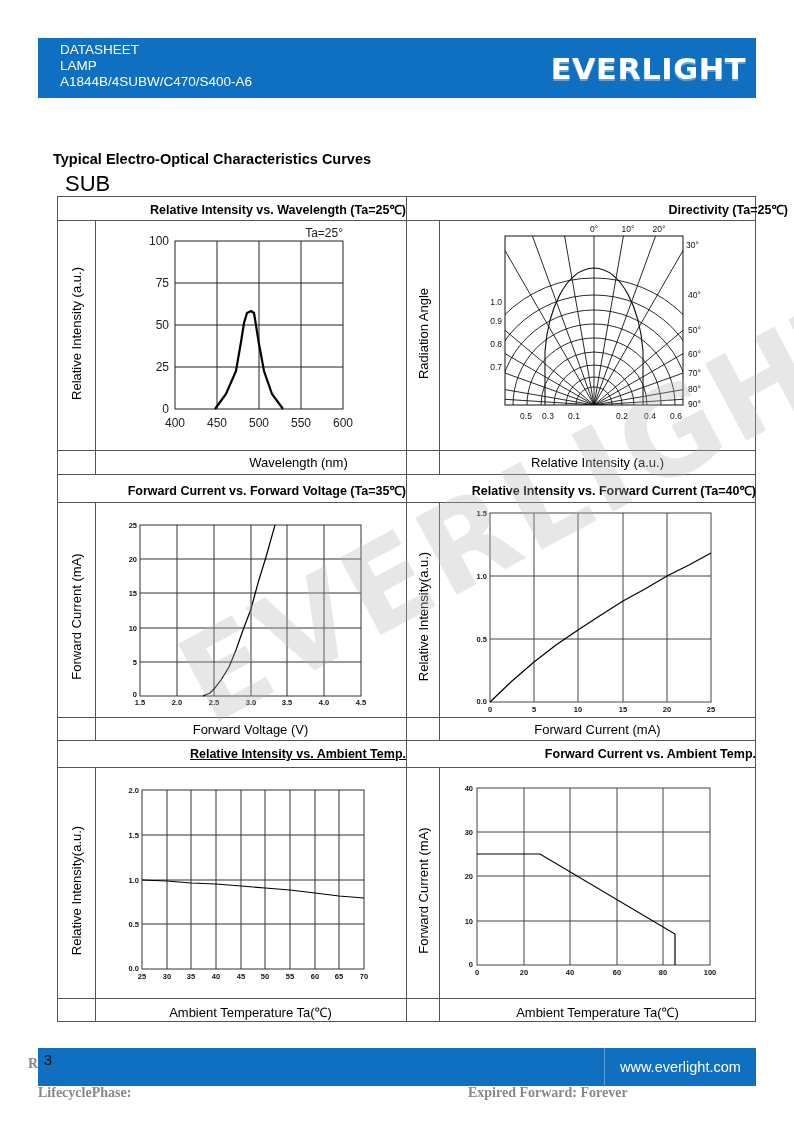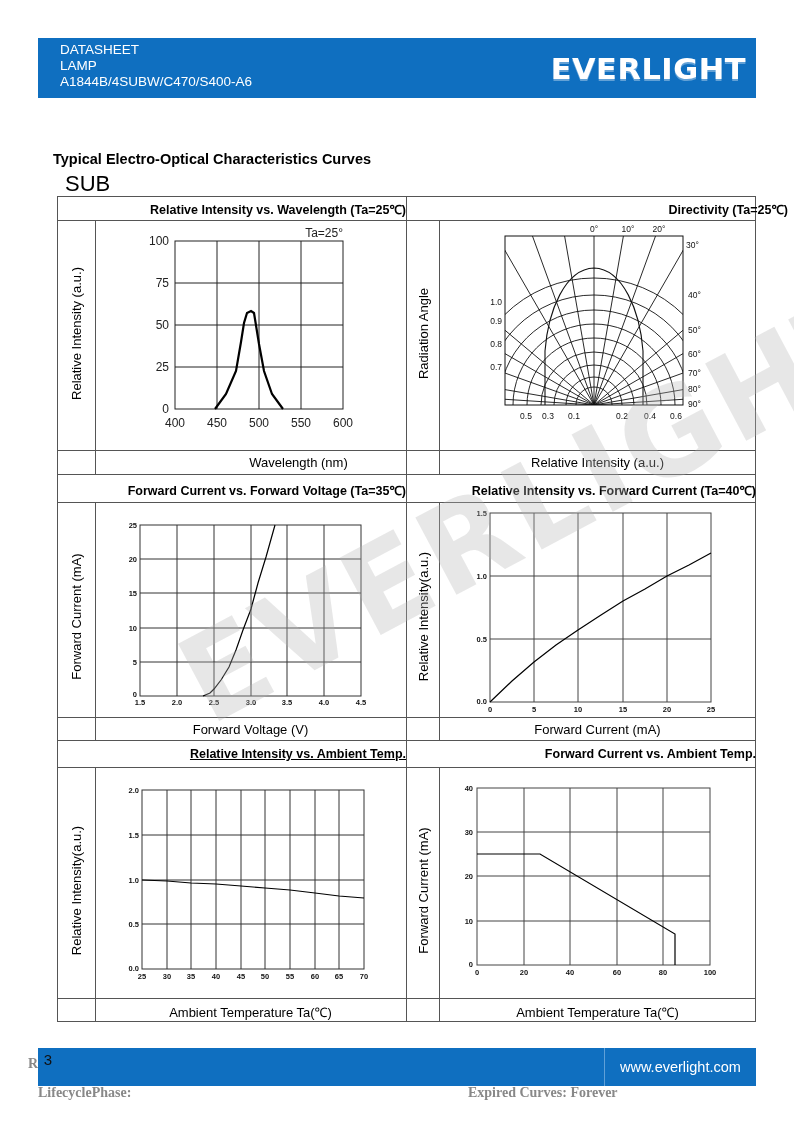--- a/index.html
+++ b/index.html
@@ -288,13 +288,13 @@
 <div class="watermark">EVERLIGHT</div>
 
 <div class="under" style="left:28px; top:1056px;">R</div>
 <div class="footer">
   <div class="pgnum">3</div>
   <div class="sep"></div>
   <div class="web">www.everlight.com</div>
 </div>
 <div class="under" style="left:30px; top:1085px;margin-left:8px;">LifecyclePhase:</div>
 <div class="under2" style="left:149px; top:1120px;margin-top:36px;">Approved</div>
-<div class="under" style="left:468px; top:1085px;">Expired Curves: Forever</div>
+<div class="under" style="left:468px; top:1085px;">Expired Forward: Forever</div>
 
 </body></html>

